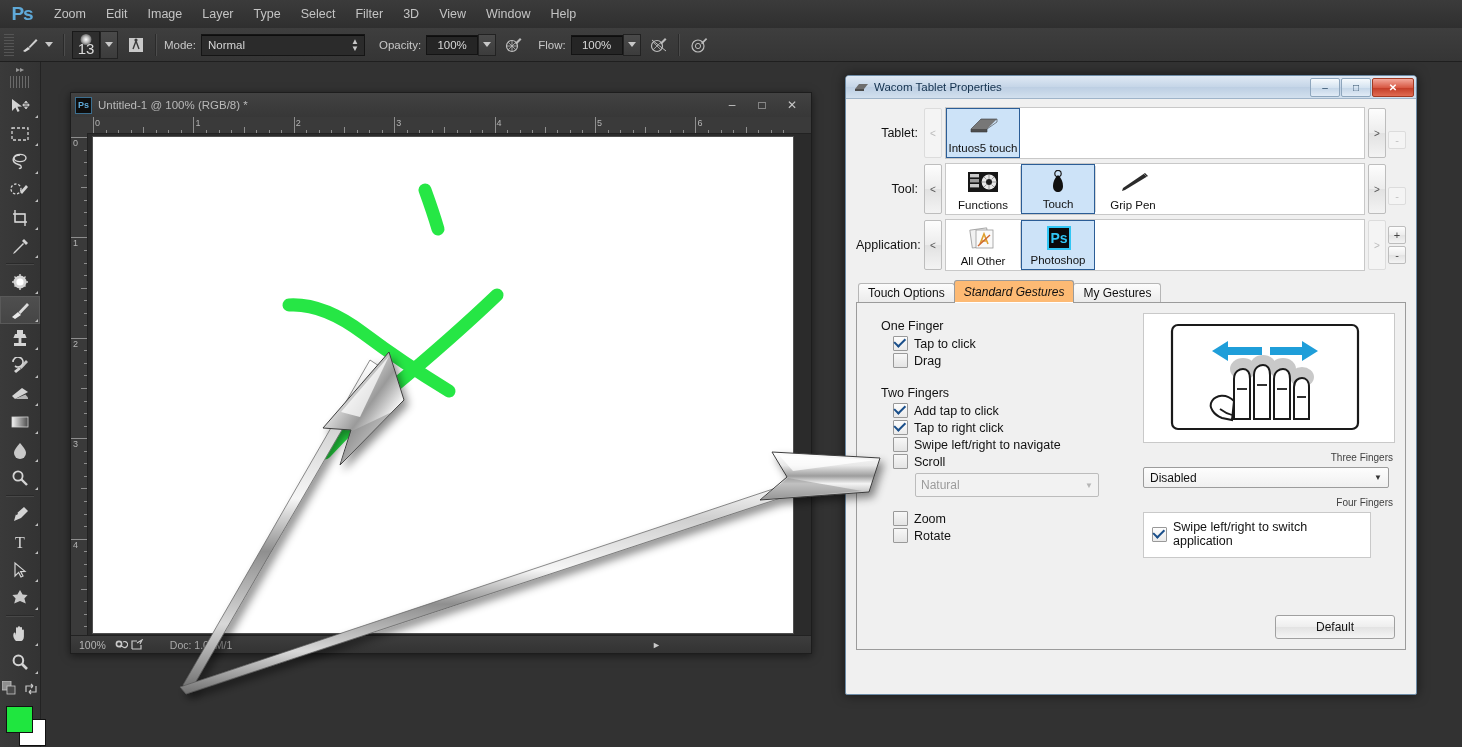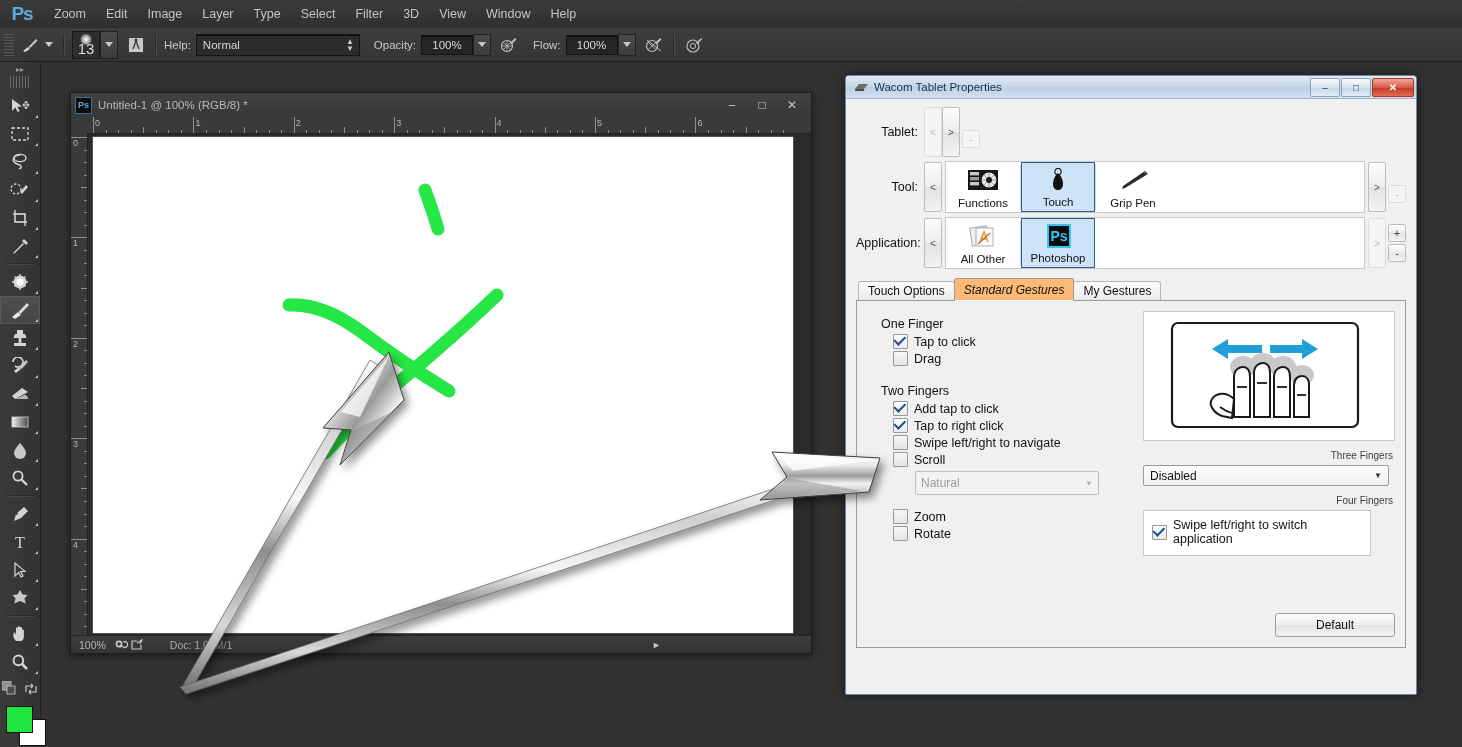--- a/index.html
+++ b/index.html
@@ -302,21 +302,21 @@
         </svg>
     </div>
     <div class="icon-btn" style="margin-left:6px;">
       <svg width="20" height="18" viewBox="0 0 20 18">
         <rect x="3" y="2" width="14" height="14" fill="#c9c9c9"></rect>
         <path d="M7 13 L10 5 L13 13" stroke="#3a3a3a" fill="none" stroke-width="1.4"></path>
         <circle cx="10" cy="4" r="1.6" fill="#3a3a3a"></circle>
       </svg>
     </div>
     <div class="opt-sep"></div>
-    <div class="opt-label">Help:</div>
+    <div class="opt-label">Mode:</div>
     <div class="opt-select">
       <span>Normal</span>
       <span class="arrows">▲<br>▼</span>
     </div>
     <div class="opt-label" style="margin-left:14px;">Opacity:</div>
     <div class="opt-field">100%</div>
     <div class="opt-combo">
       <svg width="8" height="5" viewBox="0 0 8 5">
           <path d="M0 0 L8 0 L4 5 Z" fill="#c8c8c8"></path>
         </svg>
@@ -691,20 +691,32 @@
     <div class="wbtn">–</div>
     <div class="wbtn">□</div>
     <div class="wbtn close">✕</div>
   </div>
 
   <div id="wacom-body">
 
     <div class="devrow">
       <div class="devlabel">Tablet:</div>
       <div class="navbtn dim">&lt;</div>
+      <div class="devlist">
+        <div class="devitem sel">
+          <div class="di">
+            <svg width="40" height="22" viewBox="0 0 40 22">
+              <path d="M8 14 L18 4 L34 4 L24 14 Z" fill="#777"></path>
+              <path d="M8 14 L24 14 L24 17 L8 17 Z" fill="#4d4d4d"></path>
+              <path d="M18 4 L34 4 L34 7 L24 14 L24 17 L8 17 L8 14 Z" fill="none" stroke="#3b3b3b" stroke-width=".6"></path>
+            </svg>
+          </div>
+          <div class="dl">Intuos5 touch</div>
+        </div>
+      </div>
       <div class="navbtn">&gt;</div>
       <div class="plusminus">
         <div class="pmbtn dim" style="margin-top:14px;">-</div>
       </div>
     </div>
 
     <div class="devrow">
       <div class="devlabel">Tool:</div>
       <div class="navbtn">&lt;</div>
       <div class="devlist">

